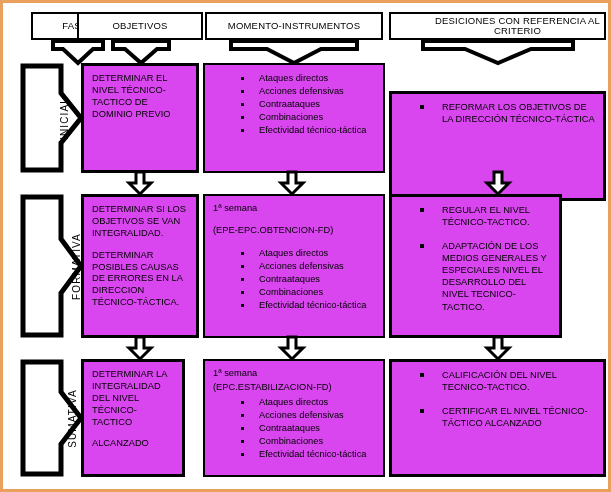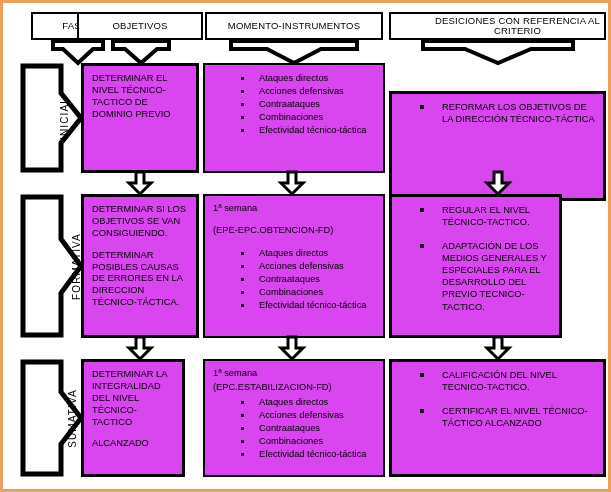--- a/index.html
+++ b/index.html
@@ -213,42 +213,42 @@
   <div class="abs" style="left:18px; top:191px; width:62px; height:144px;">
     <svg class="phase-shape" viewBox="0 0 62 144" preserveAspectRatio="none">
       <polygon points="2,3 40,3 40,45 60,72 40,99 40,141 2,141" fill="#ffffff" stroke="#000000" stroke-width="5" stroke-linejoin="miter"></polygon>
     </svg>
     <div class="phase-label">
       <span>FORMATIVA</span>
     </div>
   </div>
 
   <div class="abs cell-box" style="left:78px; top:191px; width:118px; height:144px;">
-    <div class="para">DETERMINAR SI LOS OBJETIVOS SE VAN CONSIGUIENDO.</div>
+    <div class="para">DETERMINAR SI LOS OBJETIVOS SE VAN INTEGRALIDAD.</div>
     <div class="para">DETERMINAR POSIBLES CAUSAS DE ERRORES EN LA DIRECCION TÉCNICO-TÁCTICA.</div>
   </div>
 
   <div class="abs cell-box thin" style="left:200px; top:191px; width:182px; height:144px;">
     <div class="lead-line">1ª semana</div>
     <div class="gap-line"></div>
     <div class="lead-line">(EPE-EPC.OBTENCION-FD)</div>
     <div class="gap-line"></div>
     <ul class="bullets">
       <li>Ataques directos</li>
       <li>Acciones defensivas</li>
       <li>Contraataques</li>
       <li>Combinaciones</li>
       <li>Efectividad técnico-táctica</li>
     </ul>
   </div>
 
   <div class="abs cell-box" style="left:386px; top:191px; width:173px; height:144px;">
     <ul class="bullets big">
       <li>REGULAR EL NIVEL TÉCNICO-TACTICO.</li>
-      <li>ADAPTACIÓN DE LOS MEDIOS GENERALES Y ESPECIALES PARA EL DESARROLLO DEL PREVIO TECNICO-TACTICO.</li>
+      <li>ADAPTACIÓN DE LOS MEDIOS GENERALES Y ESPECIALES NIVEL EL DESARROLLO DEL NIVEL TECNICO-TACTICO.</li>
     </ul>
   </div>
 
   <svg class="abs" style="left:124px; top:333px; width:26px; height:24px;" viewBox="0 0 26 24">
     <polygon points="9,1 17,1 17,12 24,12 13,23 2,12 9,12" fill="#ffffff" stroke="#000000" stroke-width="3" stroke-linejoin="miter"></polygon>
   </svg>
   <svg class="abs" style="left:276px; top:333px; width:26px; height:24px;" viewBox="0 0 26 24">
     <polygon points="9,1 17,1 17,12 24,12 13,23 2,12 9,12" fill="#ffffff" stroke="#000000" stroke-width="3" stroke-linejoin="miter"></polygon>
   </svg>
   <svg class="abs" style="left:482px; top:333px; width:26px; height:24px;" viewBox="0 0 26 24">

